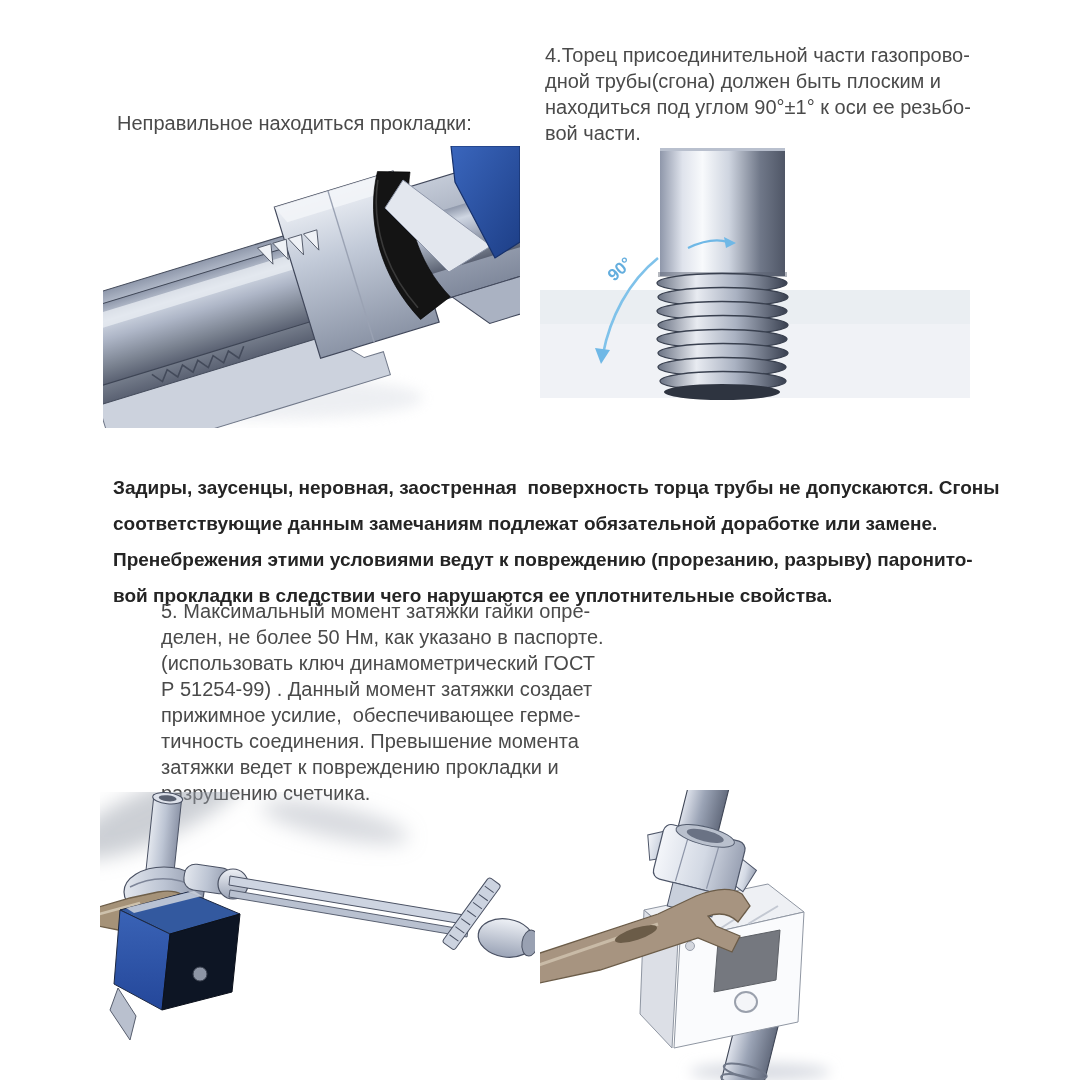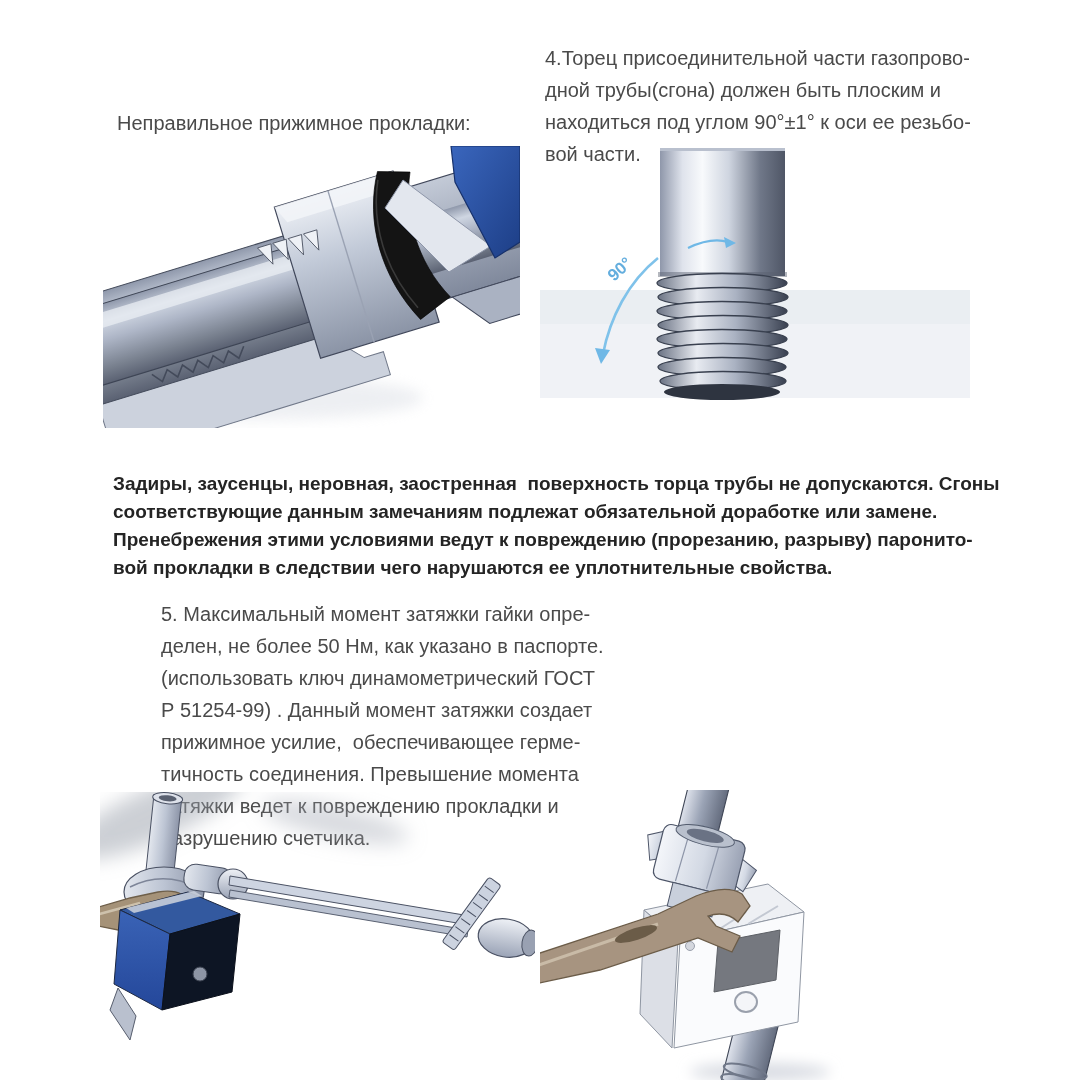--- a/index.html
+++ b/index.html
@@ -7,36 +7,36 @@
   .page {
     position: relative;
     width: 1080px;
     height: 1080px;
     background: #ffffff;
     overflow: hidden;
     font-family: "Liberation Sans", sans-serif;
   }
   .tb { position: absolute; white-space: pre; color: #4a4a4a; }
   .caption { font-size: 20px; line-height: 26px; }
-  .step { font-size: 20px; line-height: 32px; }
+  .step { font-size: 20px; line-height: 26px; }
   .warn {
     font-size: 19px;
-    line-height: 28px;
+    line-height: 36px;
     font-weight: bold;
     color: #242424;
   }
   .fig { position: absolute; }
   .fig svg { display: block; }
 </style>
 </head>
 <body>
 
 <div class="page">
 
-  <div class="tb caption" style="left:117px; top:110px;">Неправильное прижимное прокладки:</div>
+  <div class="tb caption" style="left:117px; top:110px;">Неправильное находиться прокладки:</div>
 
   <div class="tb step" style="left:545px; top:42px;">4.Торец присоединительной части газопрово-
 дной трубы(сгона) должен быть плоским и
 находиться под углом 90°±1° к оси ее резьбо-
 вой части.</div>
 
   <div class="fig" style="left:103px; top:146px; width:417px; height:282px;">
     <svg width="417" height="282" viewBox="0 0 417 282">
       <defs>
         <linearGradient id="g1cylv" x1="0" y1="0" x2="0" y2="1">

